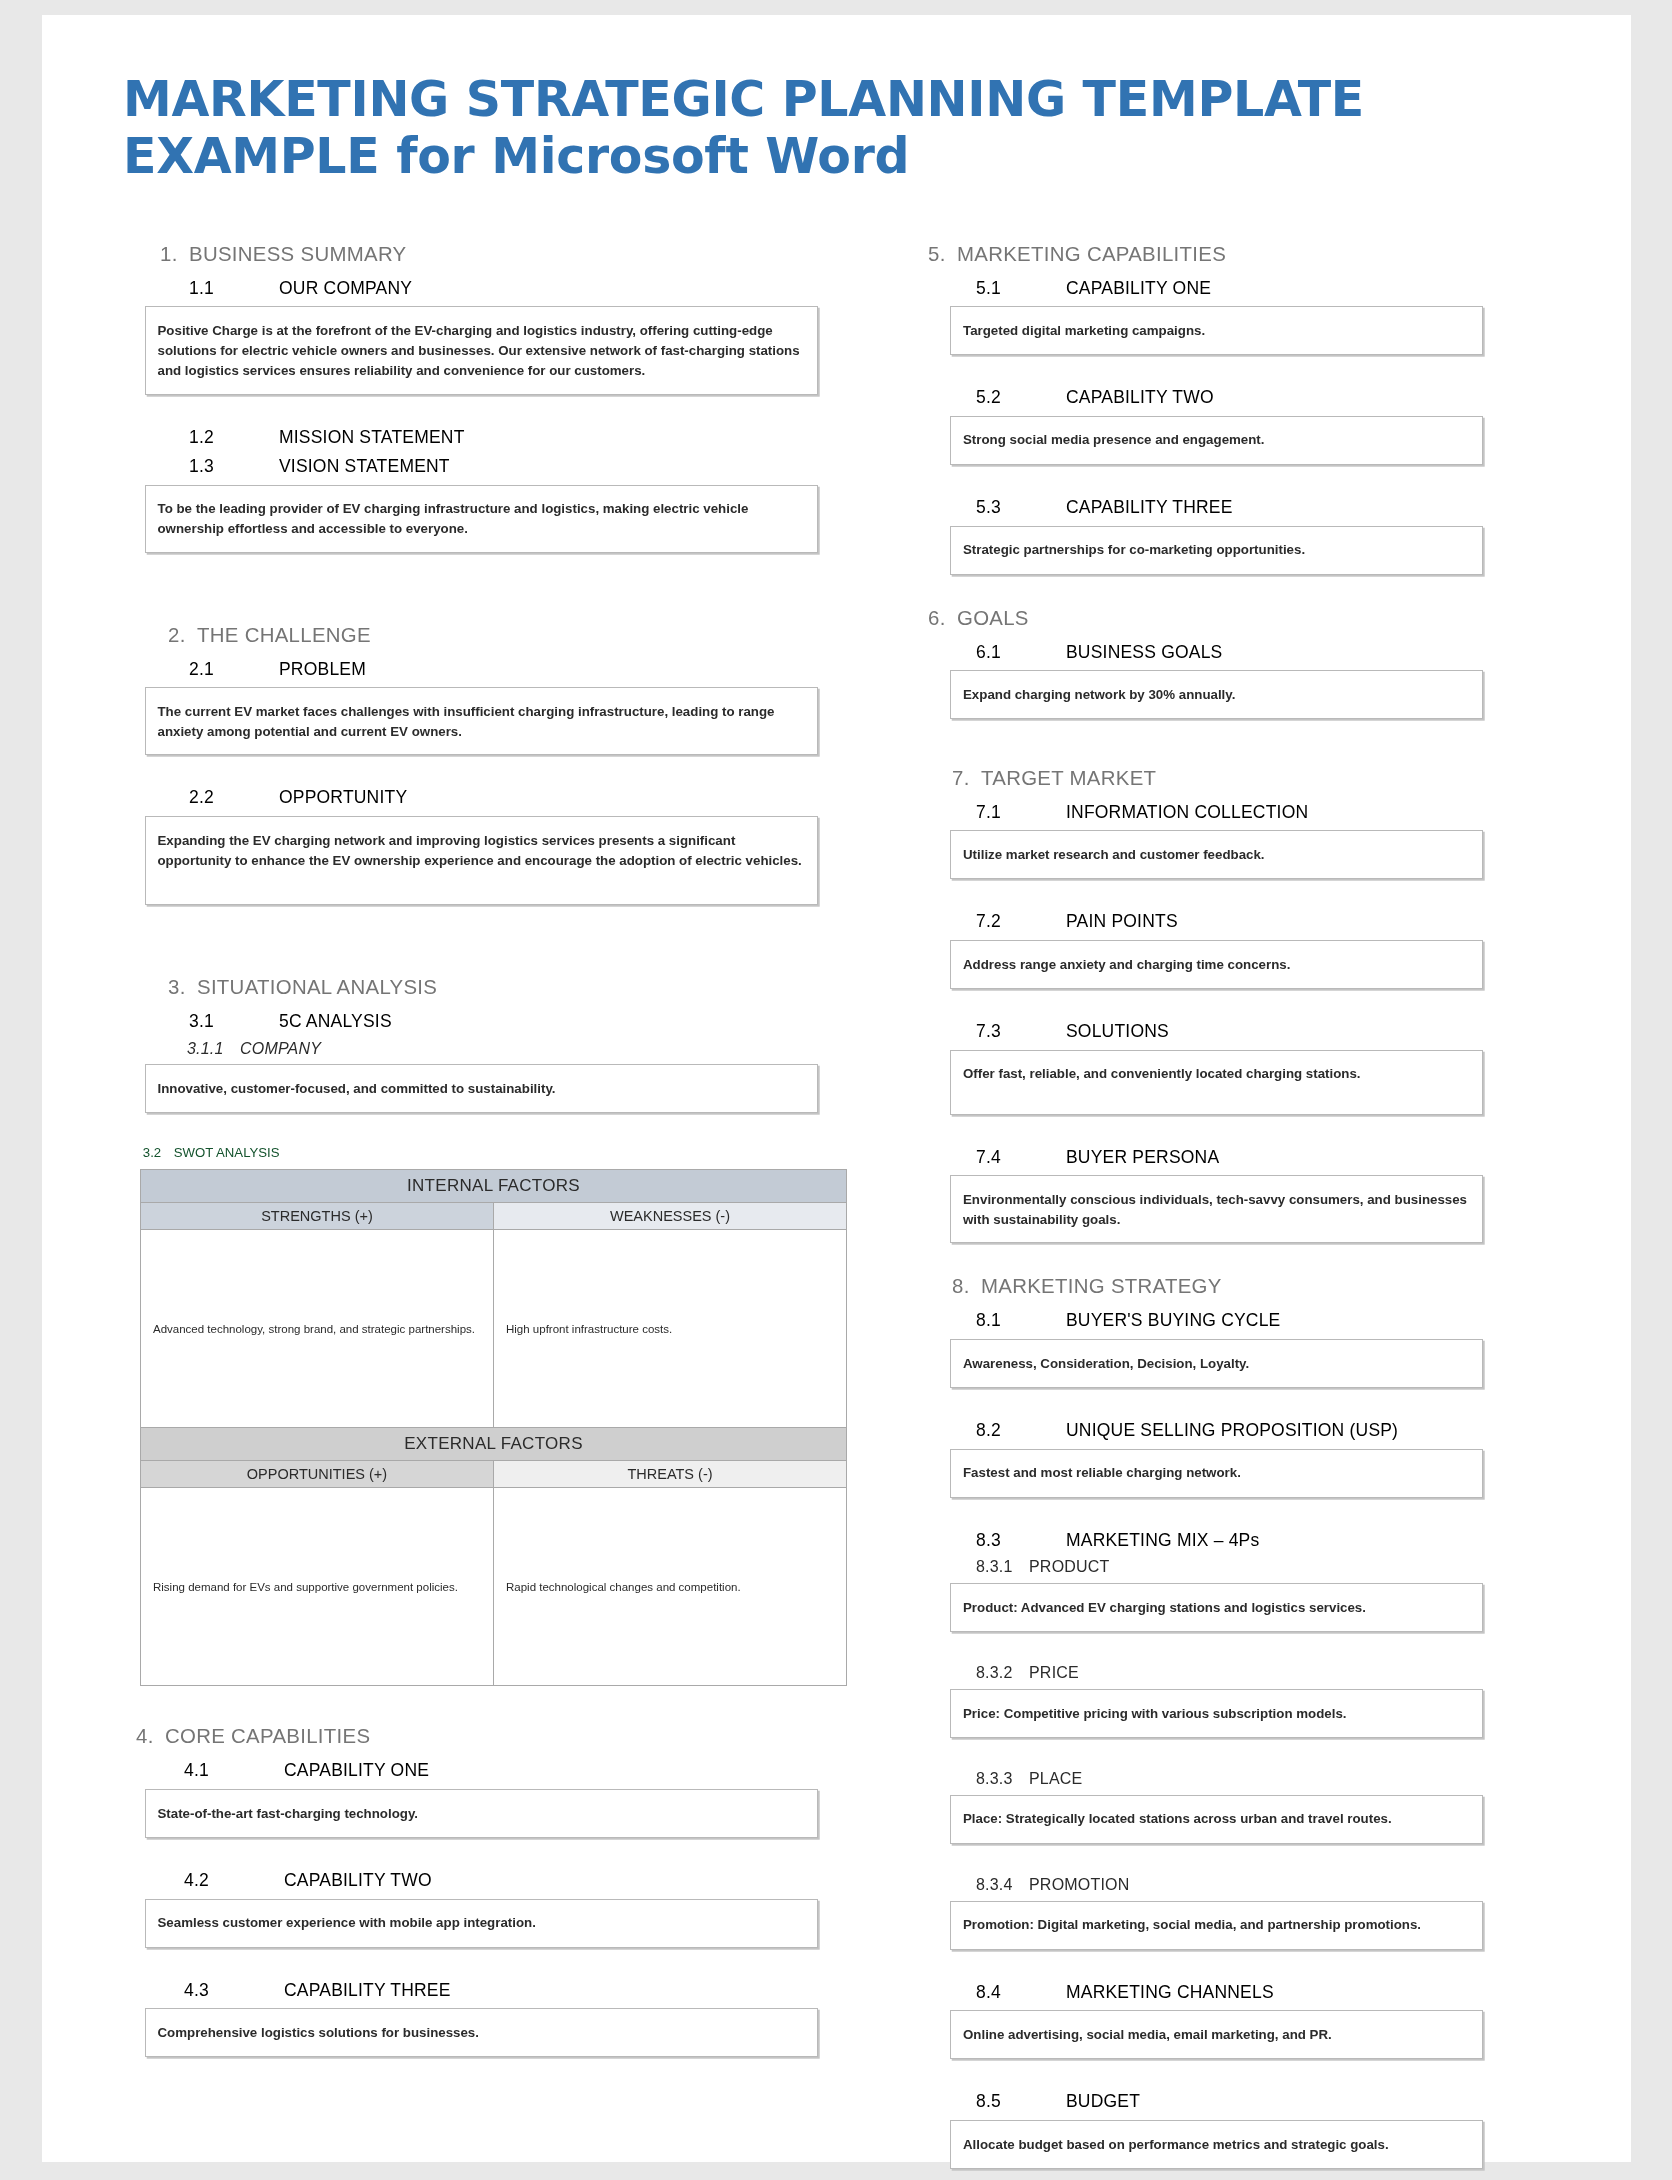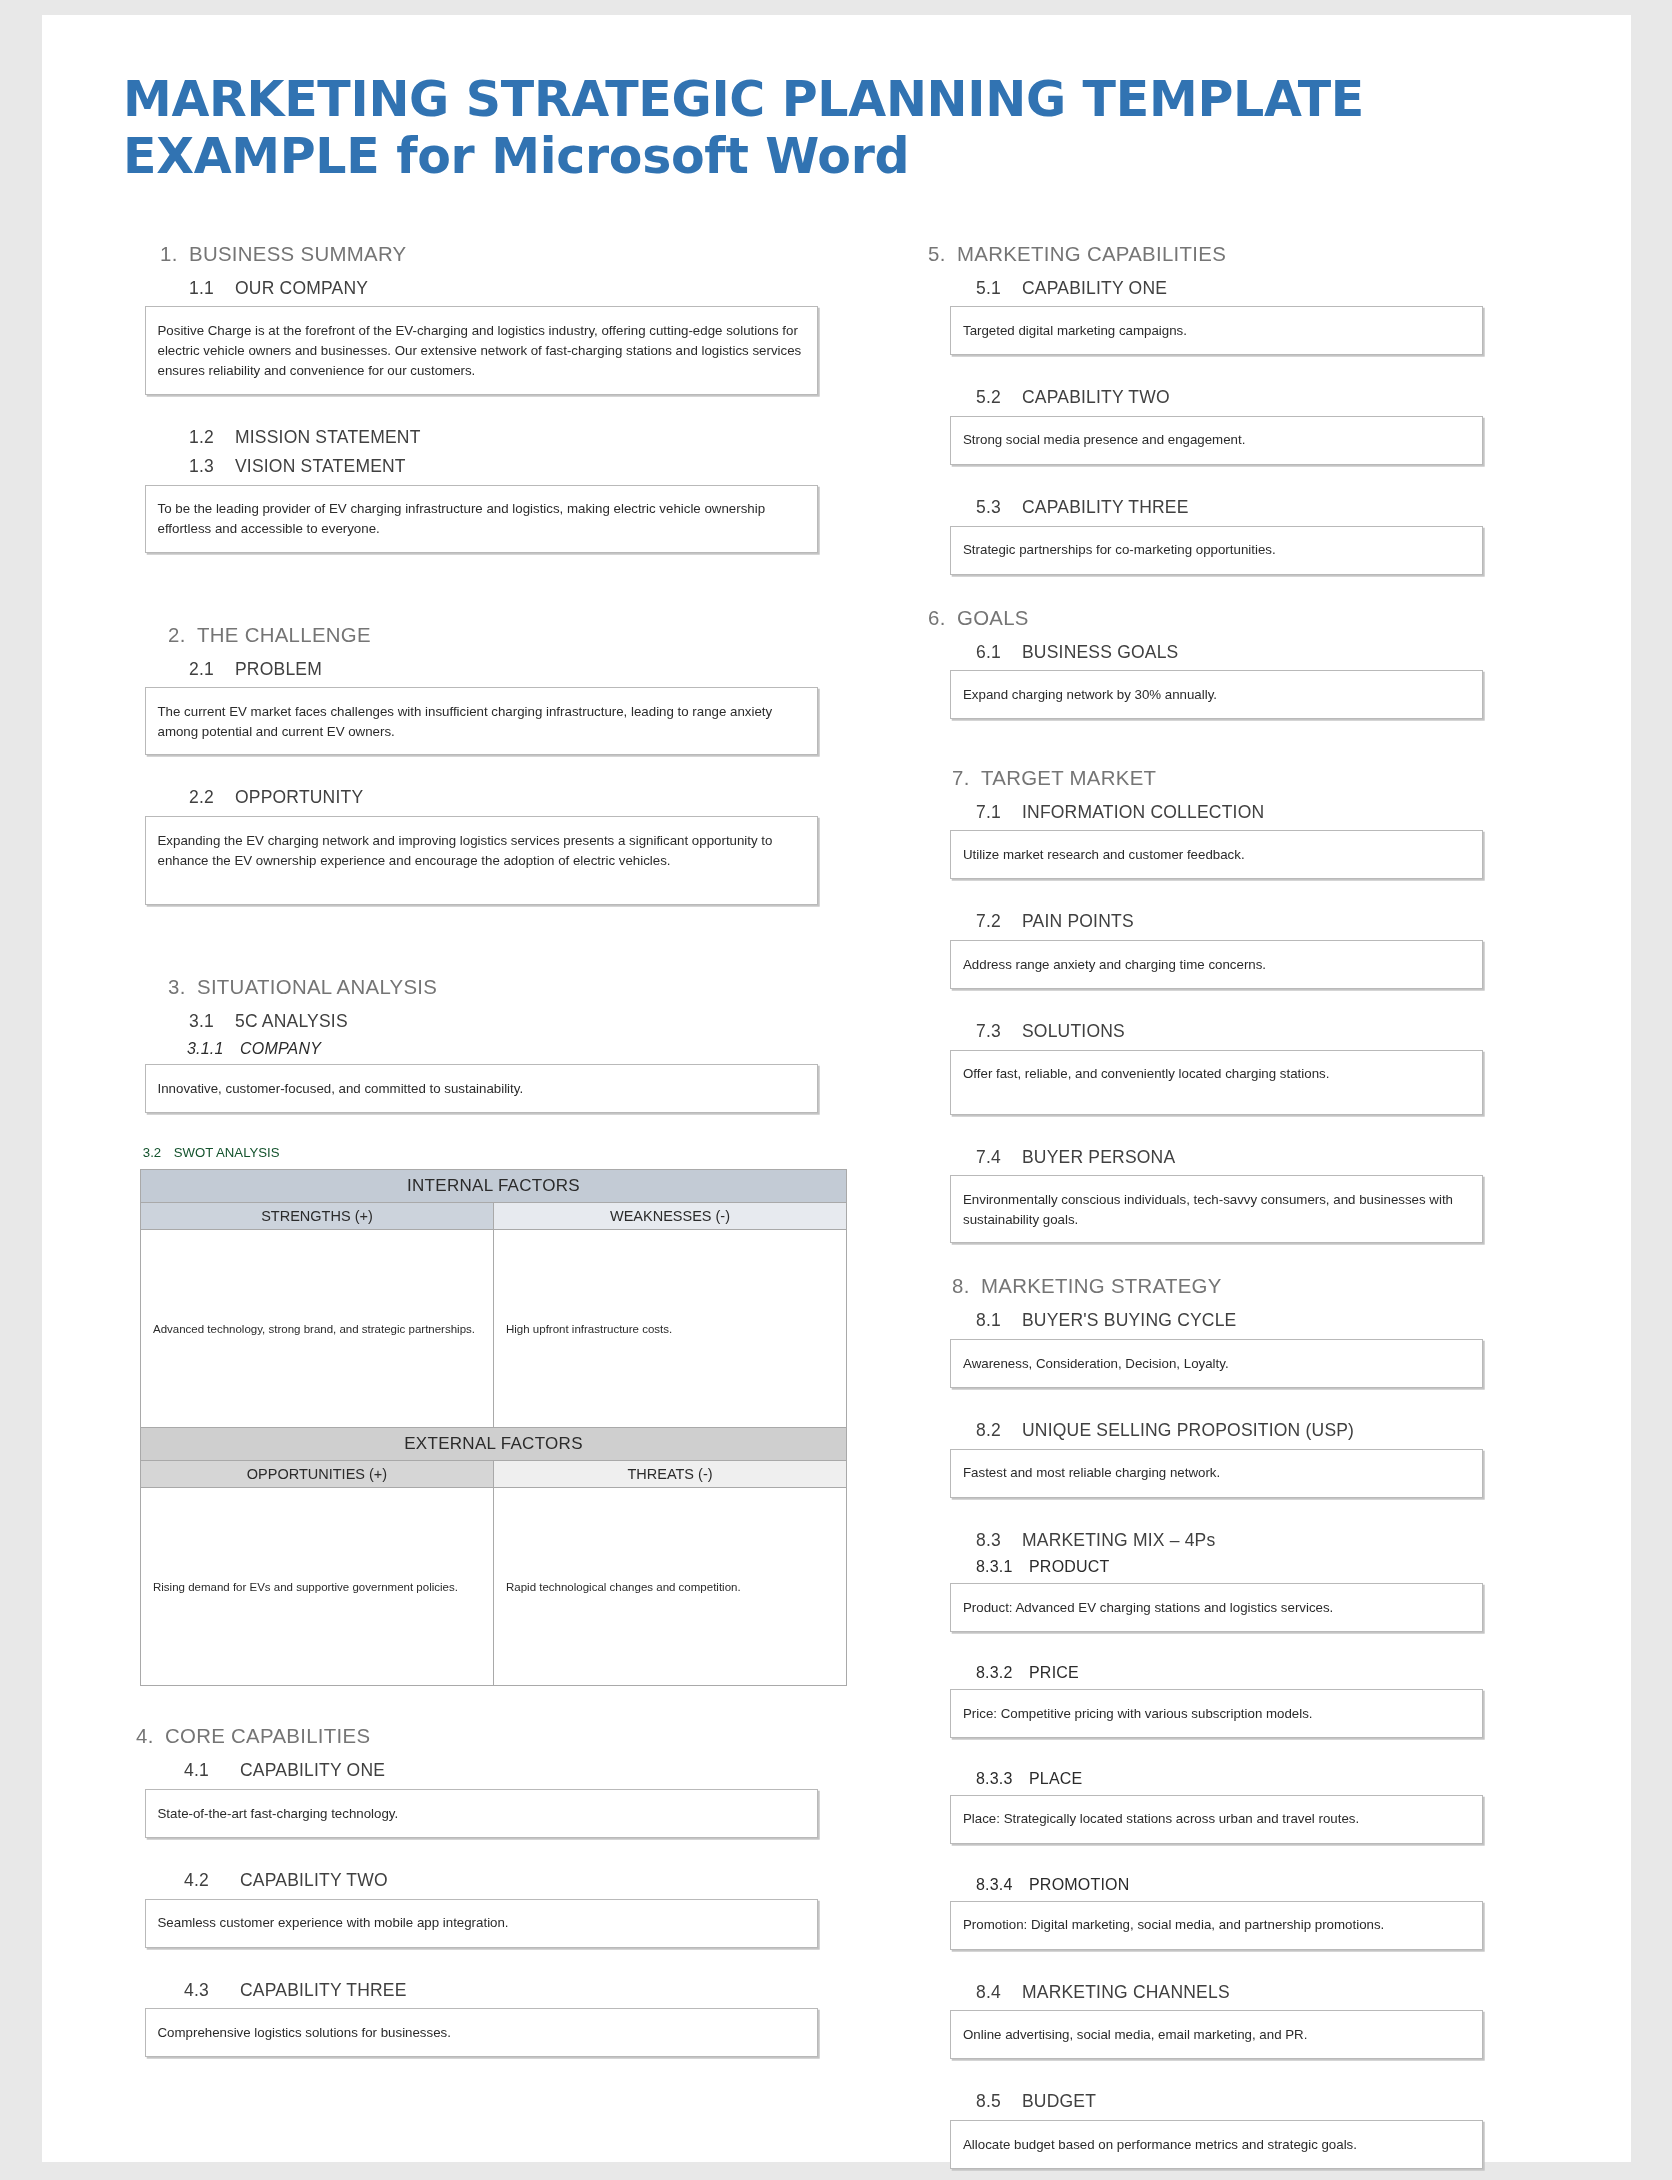--- a/index.html
+++ b/index.html
@@ -52,27 +52,28 @@
     letter-spacing: 0.3px;
     display: flex;
     align-items: baseline;
     margin: 0 0 12px 0;
   }
   .h1 .num { width: 29px; flex: 0 0 29px; }
   .h1.indent-a { padding-left: 24px; }
   .h1.indent-b { padding-left: 32px; }
 
   .h2 {
-    color: #404040;
+    color: #000000;
     font-size: 17.5px;
     letter-spacing: 0.2px;
     display: flex;
     align-items: baseline;
     margin: 0 0 7.7px 0;
     padding-left: 53px;
+    gap: 44px;
   }
   .h2 .num { width: 46px; flex: 0 0 46px; }
   .h2.wide .num { width: 56px; flex: 0 0 56px; }
   .h2.tight { padding-left: 48px; }
 
   .h3 {
     color: #2b2b2b;
     font-size: 16px;
     letter-spacing: 0.2px;
     display: flex;
@@ -96,20 +97,21 @@
   
   .box {
     background: #ffffff;
     border: 0.9px solid #b9b9b9;
     box-shadow: 1.7px 1.7px 0 0 #c4c4c4;
     padding: 13.6px 12px 12px 12px;
     color: #2b2b2b;
     font-size: 13.3px;
     line-height: 1.52;
     margin: 0 8px 32px 0;
+    font-weight: bold;
   }
   .box.tall   { min-height: 89px; }
   .box.short  { min-height: 49px; }
   .box.mid    { min-height: 65px; }
   .box p { margin: 0; }
 
   #col-left  .box { margin-left: 8.5px; width: 673px; }
   #col-right .box { margin-left: 22px; width: 533px; }
 
   .gap-sm { height: 15.3px; }

